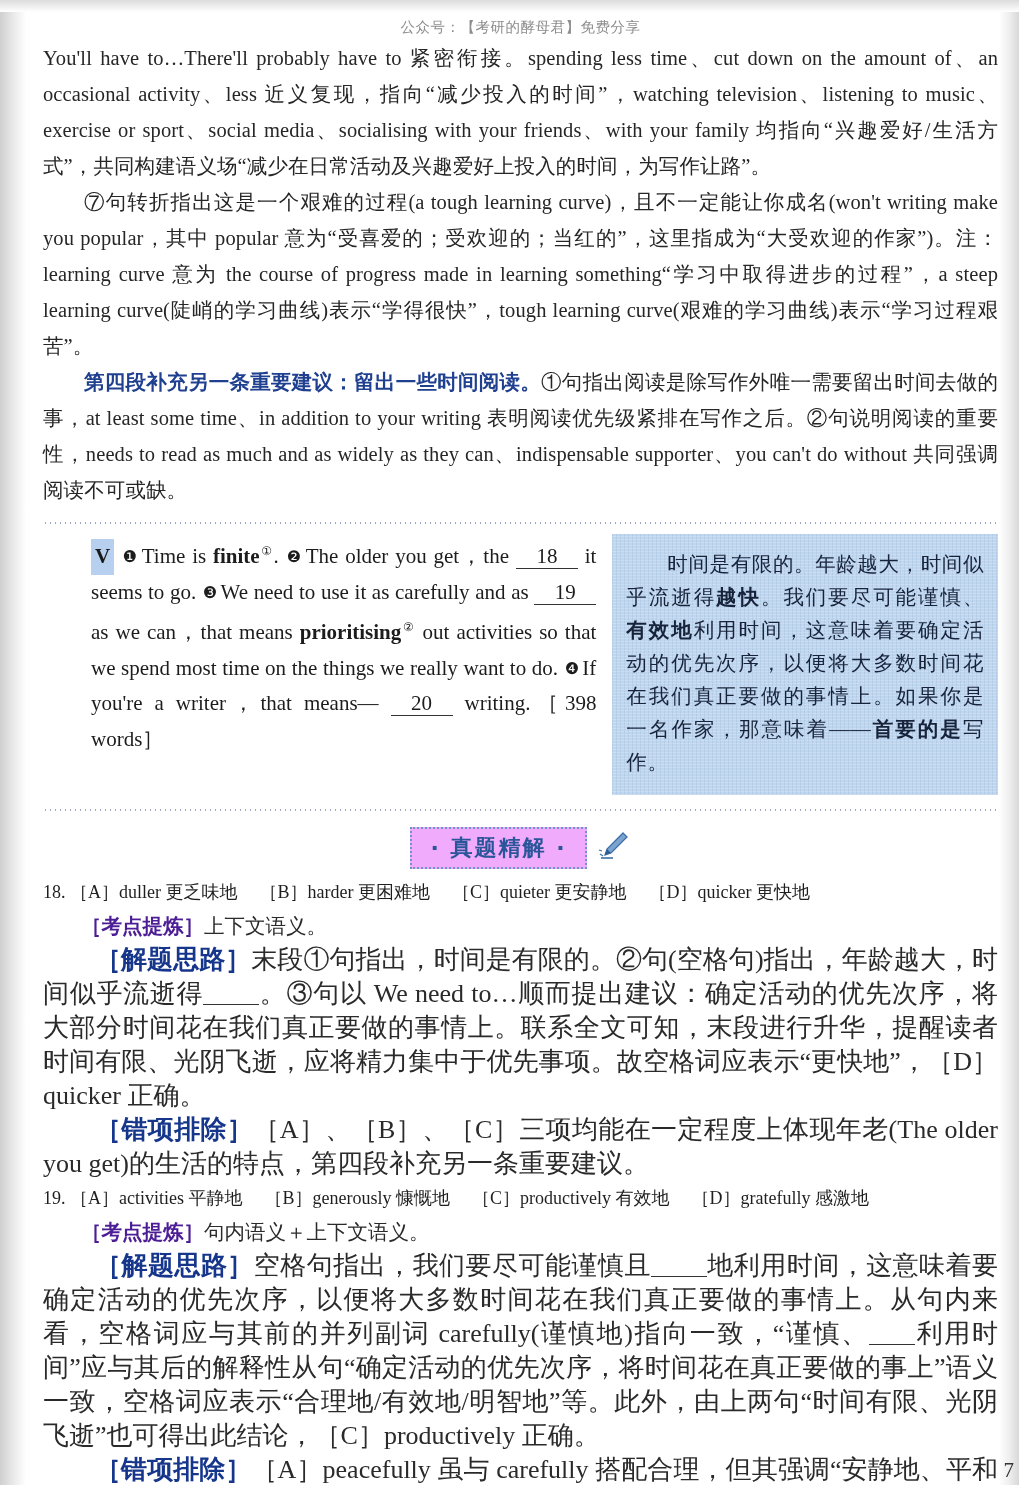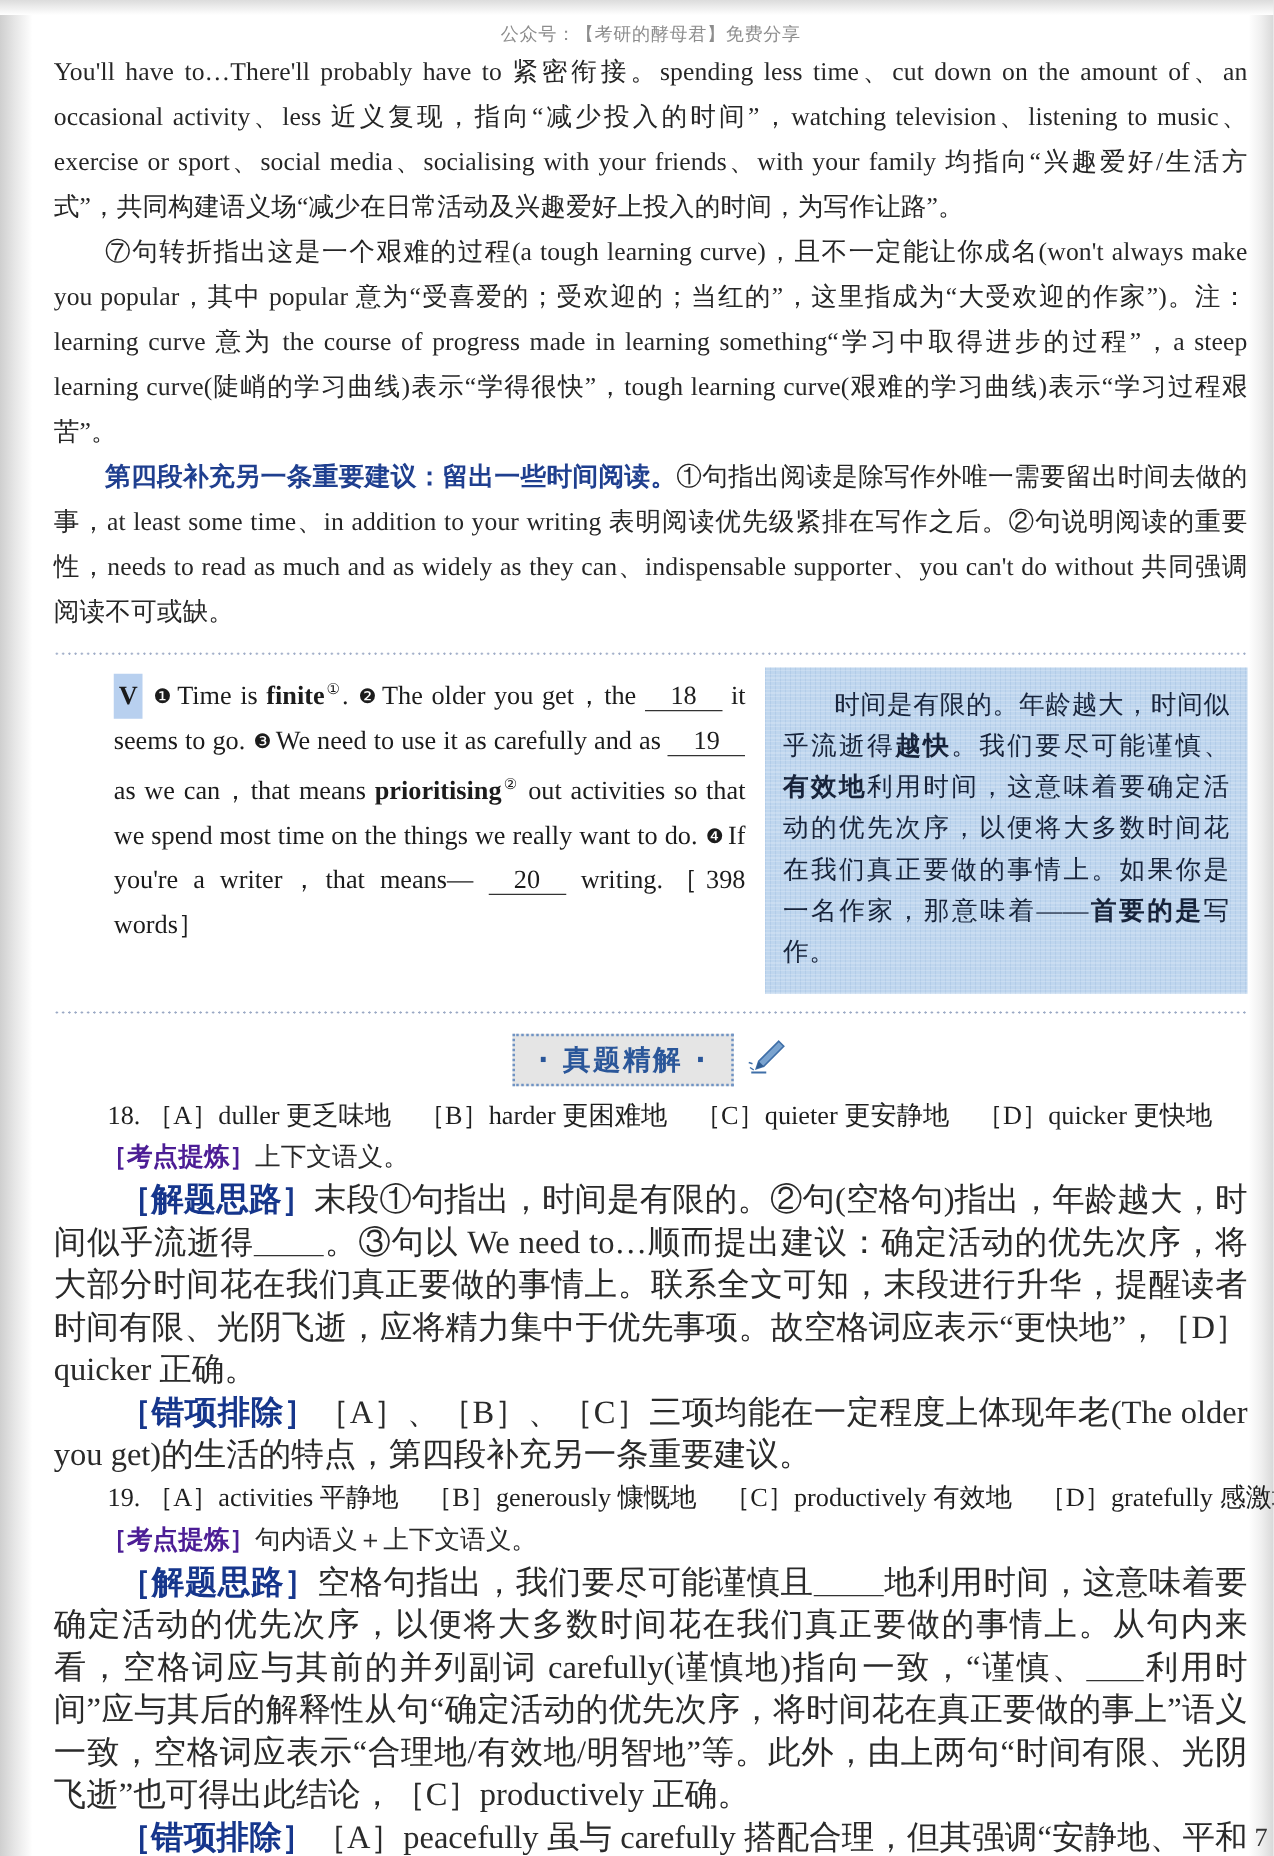--- a/index.html
+++ b/index.html
@@ -151,40 +151,39 @@
 
   
   .section-badge-row {
     display: flex;
     justify-content: center;
     align-items: center;
     margin: 16px 0 6px 0;
   }
   .section-badge {
     border: 2px dotted #6f93c4;
-    background: #e5e5e5;
+    background: #f0abfc;
     color: #2a5699;
     font-weight: bold;
     font-size: 22px;
     padding: 4px 18px;
     letter-spacing: 2px;
     font-family: "DejaVu Sans", sans-serif;
   }
   .badge-pen {
     margin-left: 10px;
     display: inline-block;
   }
 
   
   .q-line {
-    font-size: 21px;
+    font-size: 18px;
     line-height: 34px;
     color: #1f1f1f;
     white-space: nowrap;
-    margin-left: 43px;
   }
   .q-line .opt { margin-right: 22px; }
 
   .tag-line {
     font-size: 20.5px;
     line-height: 34px;
     padding-left: 38px;
   }
   .tag-line .tag { color: #4c1d95; font-weight: bold; }
 
@@ -221,21 +220,21 @@
 <div class="page-edge-top"></div>
 
 <div class="sheet">
 
   <div class="watermark">公众号：【考研的酵母君】免费分享</div>
 
   <div class="content">
 
     <p class="para">You'll have to…There'll probably have to 紧密衔接。spending less time、cut down on the amount of、an occasional activity、less 近义复现，指向“减少投入的时间”，watching television、listening to music、exercise or sport、social media、socialising with your friends、with your family 均指向“兴趣爱好/生活方式”，共同构建语义场“减少在日常活动及兴趣爱好上投入的时间，为写作让路”。</p>
 
-    <p class="para indent">⑦句转折指出这是一个艰难的过程(a tough learning curve)，且不一定能让你成名(won't always make you popular，其中 popular 意为“受喜爱的；受欢迎的；当红的”，这里指成为“大受欢迎的作家”)。注：learning curve 意为 the course of progress made in learning something“学习中取得进步的过程”，a steep learning curve(陡峭的学习曲线)表示“学得很快”，tough learning curve(艰难的学习曲线)表示“学习过程艰苦”。</p>
+    <p class="para indent">⑦句转折指出这是一个艰难的过程(a tough learning curve)，且不一定能让你成名(won't writing make you popular，其中 popular 意为“受喜爱的；受欢迎的；当红的”，这里指成为“大受欢迎的作家”)。注：learning curve 意为 the course of progress made in learning something“学习中取得进步的过程”，a steep learning curve(陡峭的学习曲线)表示“学得很快”，tough learning curve(艰难的学习曲线)表示“学习过程艰苦”。</p>
 
     <p class="para indent">
       <span class="blue">第四段补充另一条重要建议：留出一些时间阅读。</span><span>①句指出阅读是除写作外唯一需要留出时间去做的事，at least some time、in addition to your writing 表明阅读优先级紧排在写作之后。②句说明阅读的重要性，needs to read as much and as widely as they can、indispensable supporter、you can't do without 共同强调阅读不可或缺。</span>
     </p>
 
     <div class="dot-rule"></div>
 
     <div class="passage-block">
 
       <div class="passage-en">

